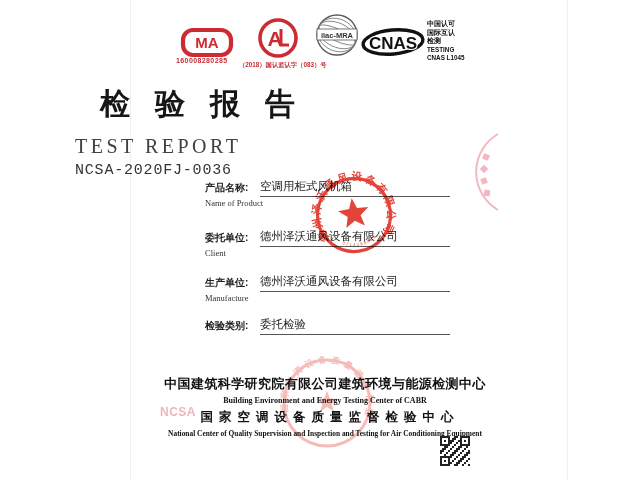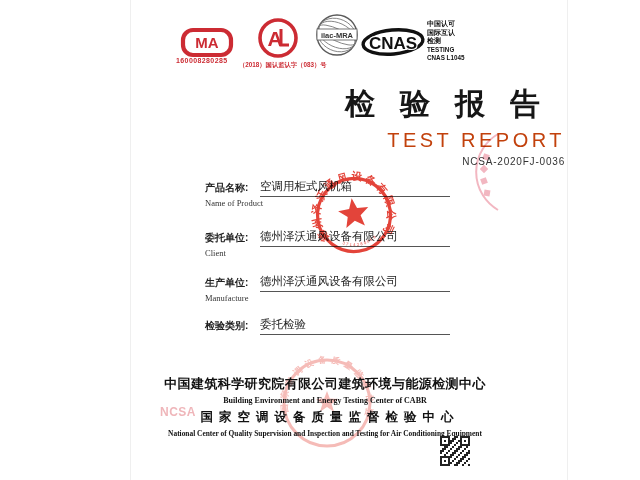--- a/index.html
+++ b/index.html
@@ -7,24 +7,24 @@
         font-family:"Liberation Sans",sans-serif;color:#1c1c1c;}
   .scanline{position:absolute;top:0;width:1px;height:480px;background:#efefef;}
   
   .cert{position:absolute;}
   .cert-num{position:absolute;left:176px;top:57px;font-size:7px;color:#cc2b33;letter-spacing:.4px;font-weight:bold;}
   .cal-note{position:absolute;left:239px;top:61px;font-size:6.3px;color:#cc2b33;font-weight:bold;}
   .cnas-side{position:absolute;left:427px;top:20px;line-height:8.6px;font-weight:bold;color:#111;}
   .cnas-side .cnl{font-size:7px;}
   .cnas-side .enl{font-size:6.3px;}
   
-  .titleblock{position:absolute;left:75px;top:84px;width:490px;text-align:right;}
+  .titleblock{position:absolute;left:75px;top:84px;width:490px;text-align:left;}
   .title-cn{font-size:30px;font-weight:bold;letter-spacing:25px;padding-left:25px;color:#161616;}
-  .title-en{font-family:Liberation Sans, sans-serif;font-size:20px;letter-spacing:3.5px;margin-top:4px;color:#c2410c;}
-  .report-no{font-family:Liberation Sans, sans-serif;font-size:10px;letter-spacing:.8px;margin-top:4px;color:#333;}
+  .title-en{font-family:Liberation Serif, serif;font-size:20px;letter-spacing:3.5px;margin-top:10px;color:#404040;}
+  .report-no{font-family:Liberation Mono, monospace;font-size:15px;letter-spacing:.8px;margin-top:4px;color:#333;}
   
   .field{position:absolute;left:205px;width:260px;}
   .lab-cn{font-size:10px;font-weight:600;color:#222;}
   .lab-en{font-family:"Liberation Serif",serif;font-size:8.5px;color:#333;margin-top:3px;}
   .value-line{position:absolute;left:55px;top:-2px;width:190px;height:15px;
               font-size:11.5px;color:#222;border-bottom:1.2px solid #555;padding-bottom:2px;}
   
   .stamp{position:absolute;mix-blend-mode:multiply;}
   .stamp-main{left:289px;top:150px;opacity:.88;transform:rotate(-8deg);}
   .stamp-faint{left:267px;top:343px;opacity:.32;}

